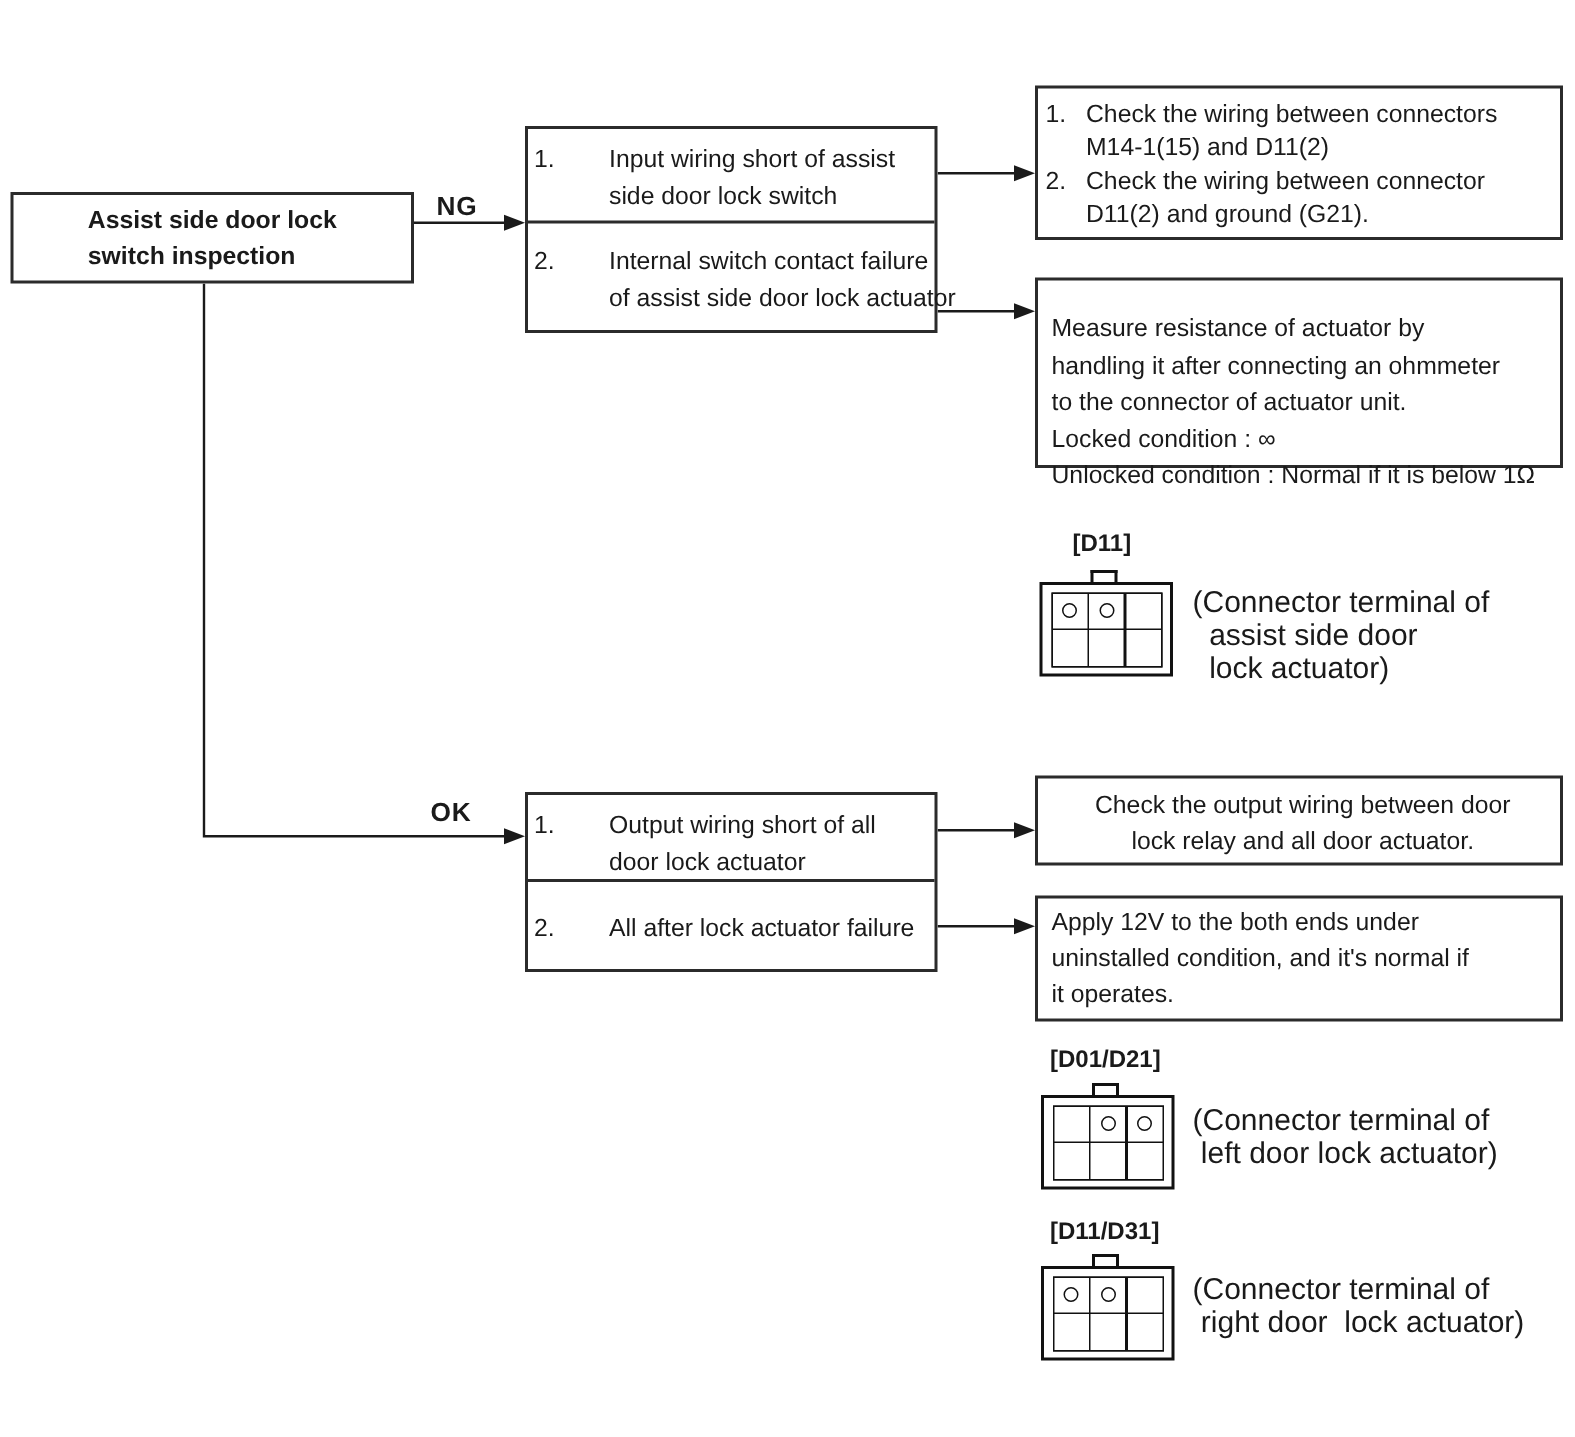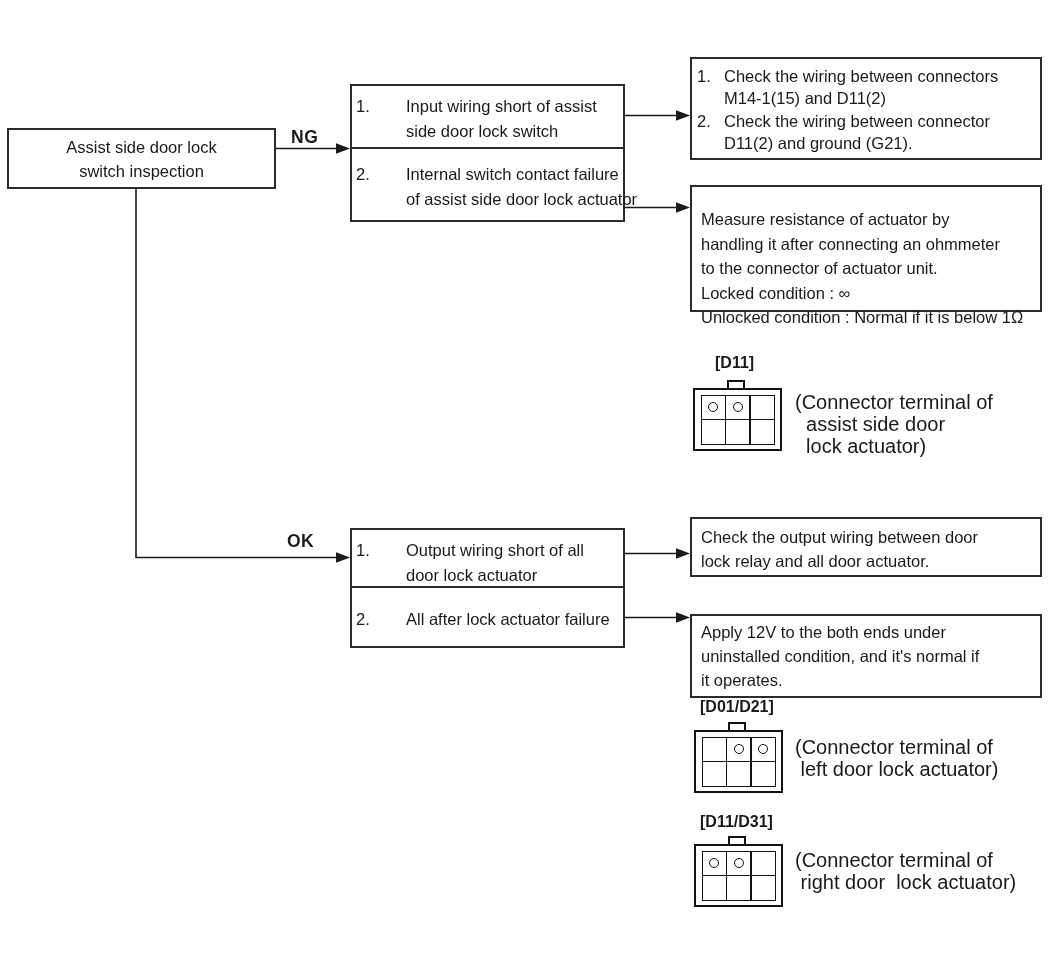--- a/index.html
+++ b/index.html
@@ -27,23 +27,23 @@
     background: #ffffff;
     box-sizing: border-box;
     font-size: 16.5px;
   }
   .start-box {
     left: 7px; top: 128px;
     width: 269px; height: 61px;
     display: flex;
     align-items: center;
     justify-content: center;
-    text-align: center;
     white-space: pre;
     line-height: 24px;
+    font-weight: bold;
   }
   .branch-label {
     position: absolute;
     font-weight: bold;
     font-size: 17.5px;
     letter-spacing: 0.5px;
   }
   .ng-label { left: 291px; top: 127px; }
   .ok-label { left: 287px; top: 531px; }
 
@@ -63,22 +63,22 @@
   .mid-box-2 { left: 350px; top: 528px; width: 275px; height: 120px; }
   .mid-box-2 .c1 { height: 58px; border-bottom: 2px solid #2b2b2b; padding-top: 8px; }
   .mid-box-2 .c2 { padding-top: 19px; }
 
   .action-box { left: 690px; width: 352px; }
   .r-box-1 { top: 57px; height: 103px; padding: 6px 4px 0 5px; }
   .list-item { display: flex; align-items: flex-start; line-height: 22.4px; }
   .list-item .num { width: 27px; flex: none; }
   .list-item .itext { white-space: pre; }
   .r-box-2 { top: 185px; height: 127px; padding: 20px 4px 0 9px; line-height: 24.5px; white-space: pre; }
-  .r-box-3 { top: 517px; height: 60px; padding: 6px 4px 0 9px; line-height: 24px; white-space: pre; }
-  .r-box-4 { top: 614px; height: 84px; padding: 4px 4px 0 9px; line-height: 24px; white-space: pre; }
+  .r-box-3 { top: 517px; height: 60px; padding: 6px 4px 0 9px; line-height: 24px; white-space: pre; text-align: center; }
+  .r-box-4 { top: 597px; height: 84px; padding: 4px 4px 0 9px; line-height: 24px; white-space: pre; }
 
   .conn-label {
     position: absolute;
     font-weight: bold;
     font-size: 16px;
   }
   .conn-graphic { position: absolute; width: 89px; height: 72px; }
   .conn-tab {
     position: absolute;
     left: 34px; top: 0;

